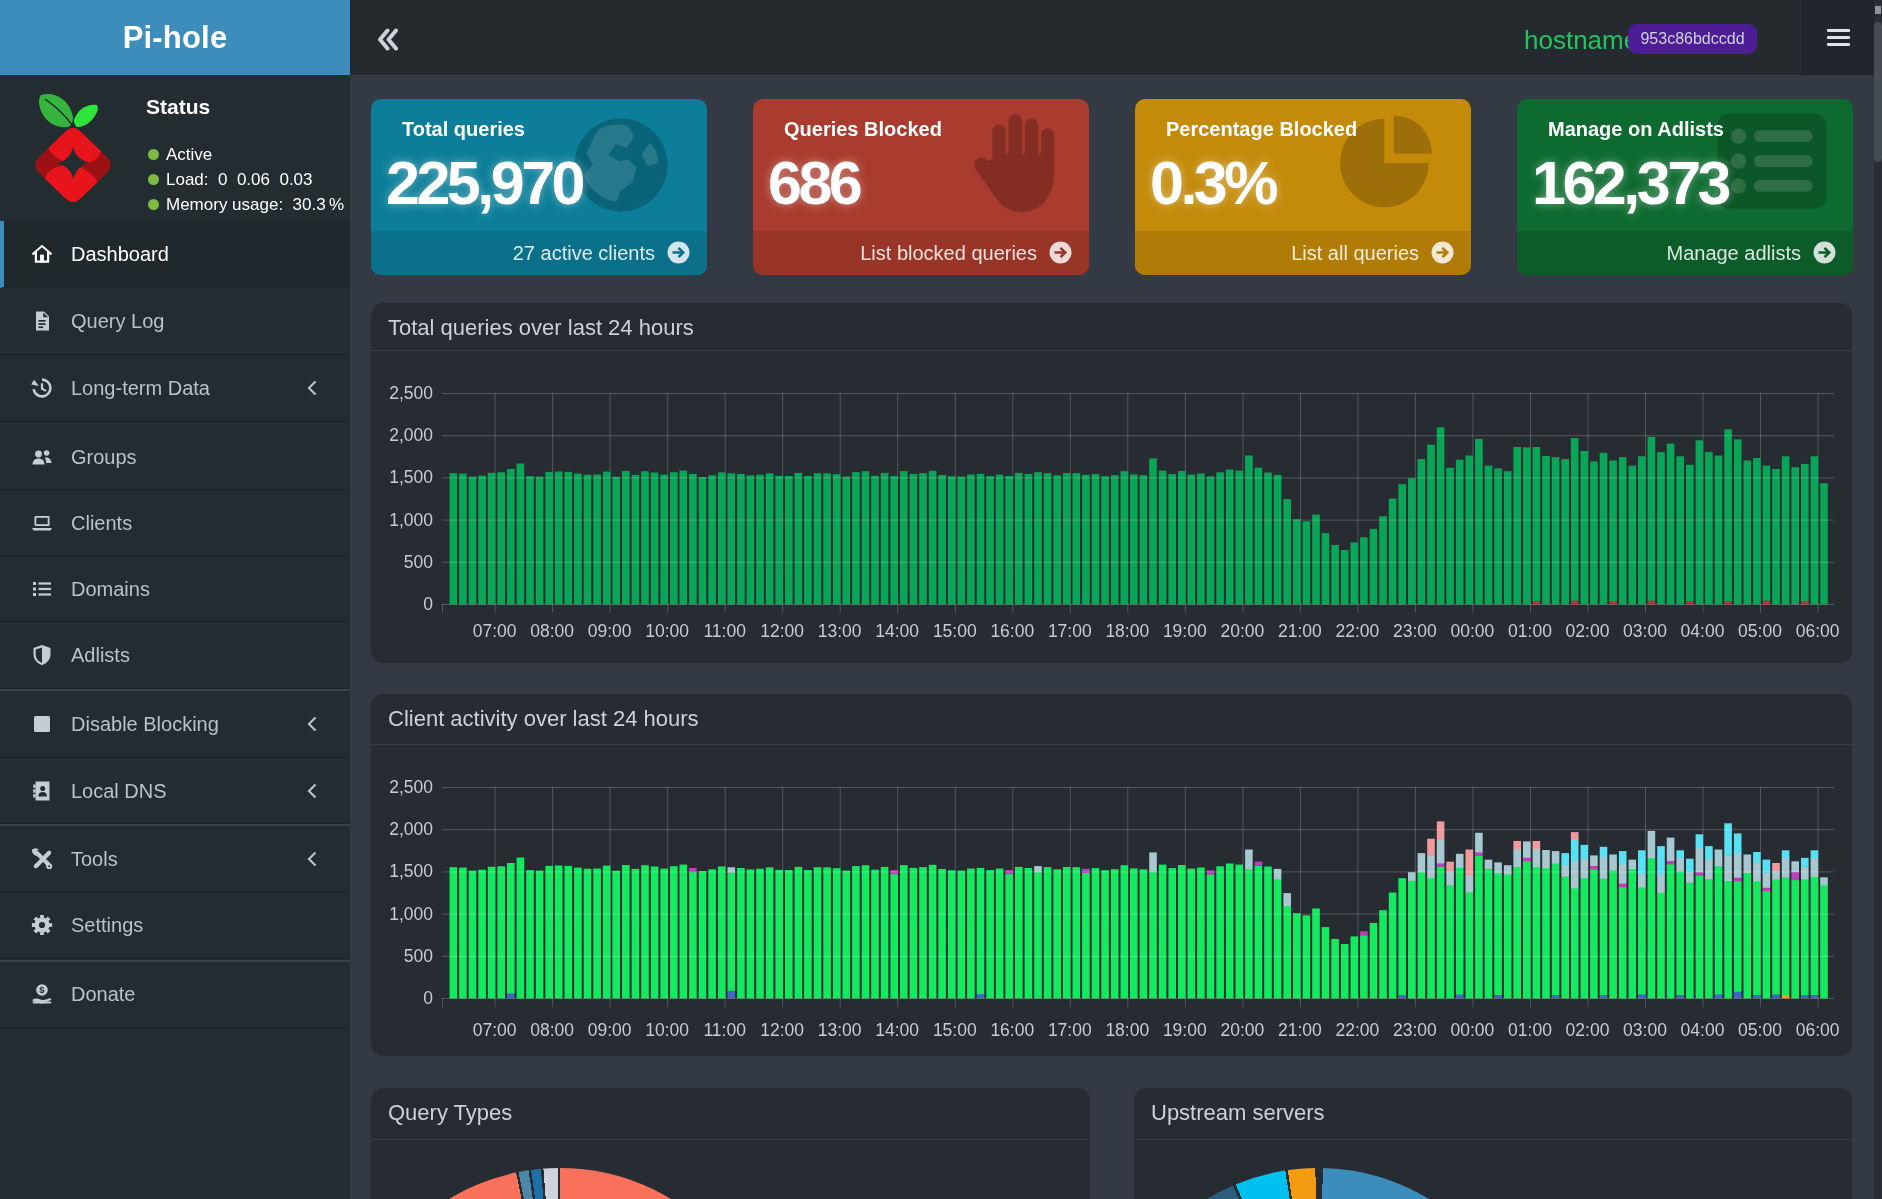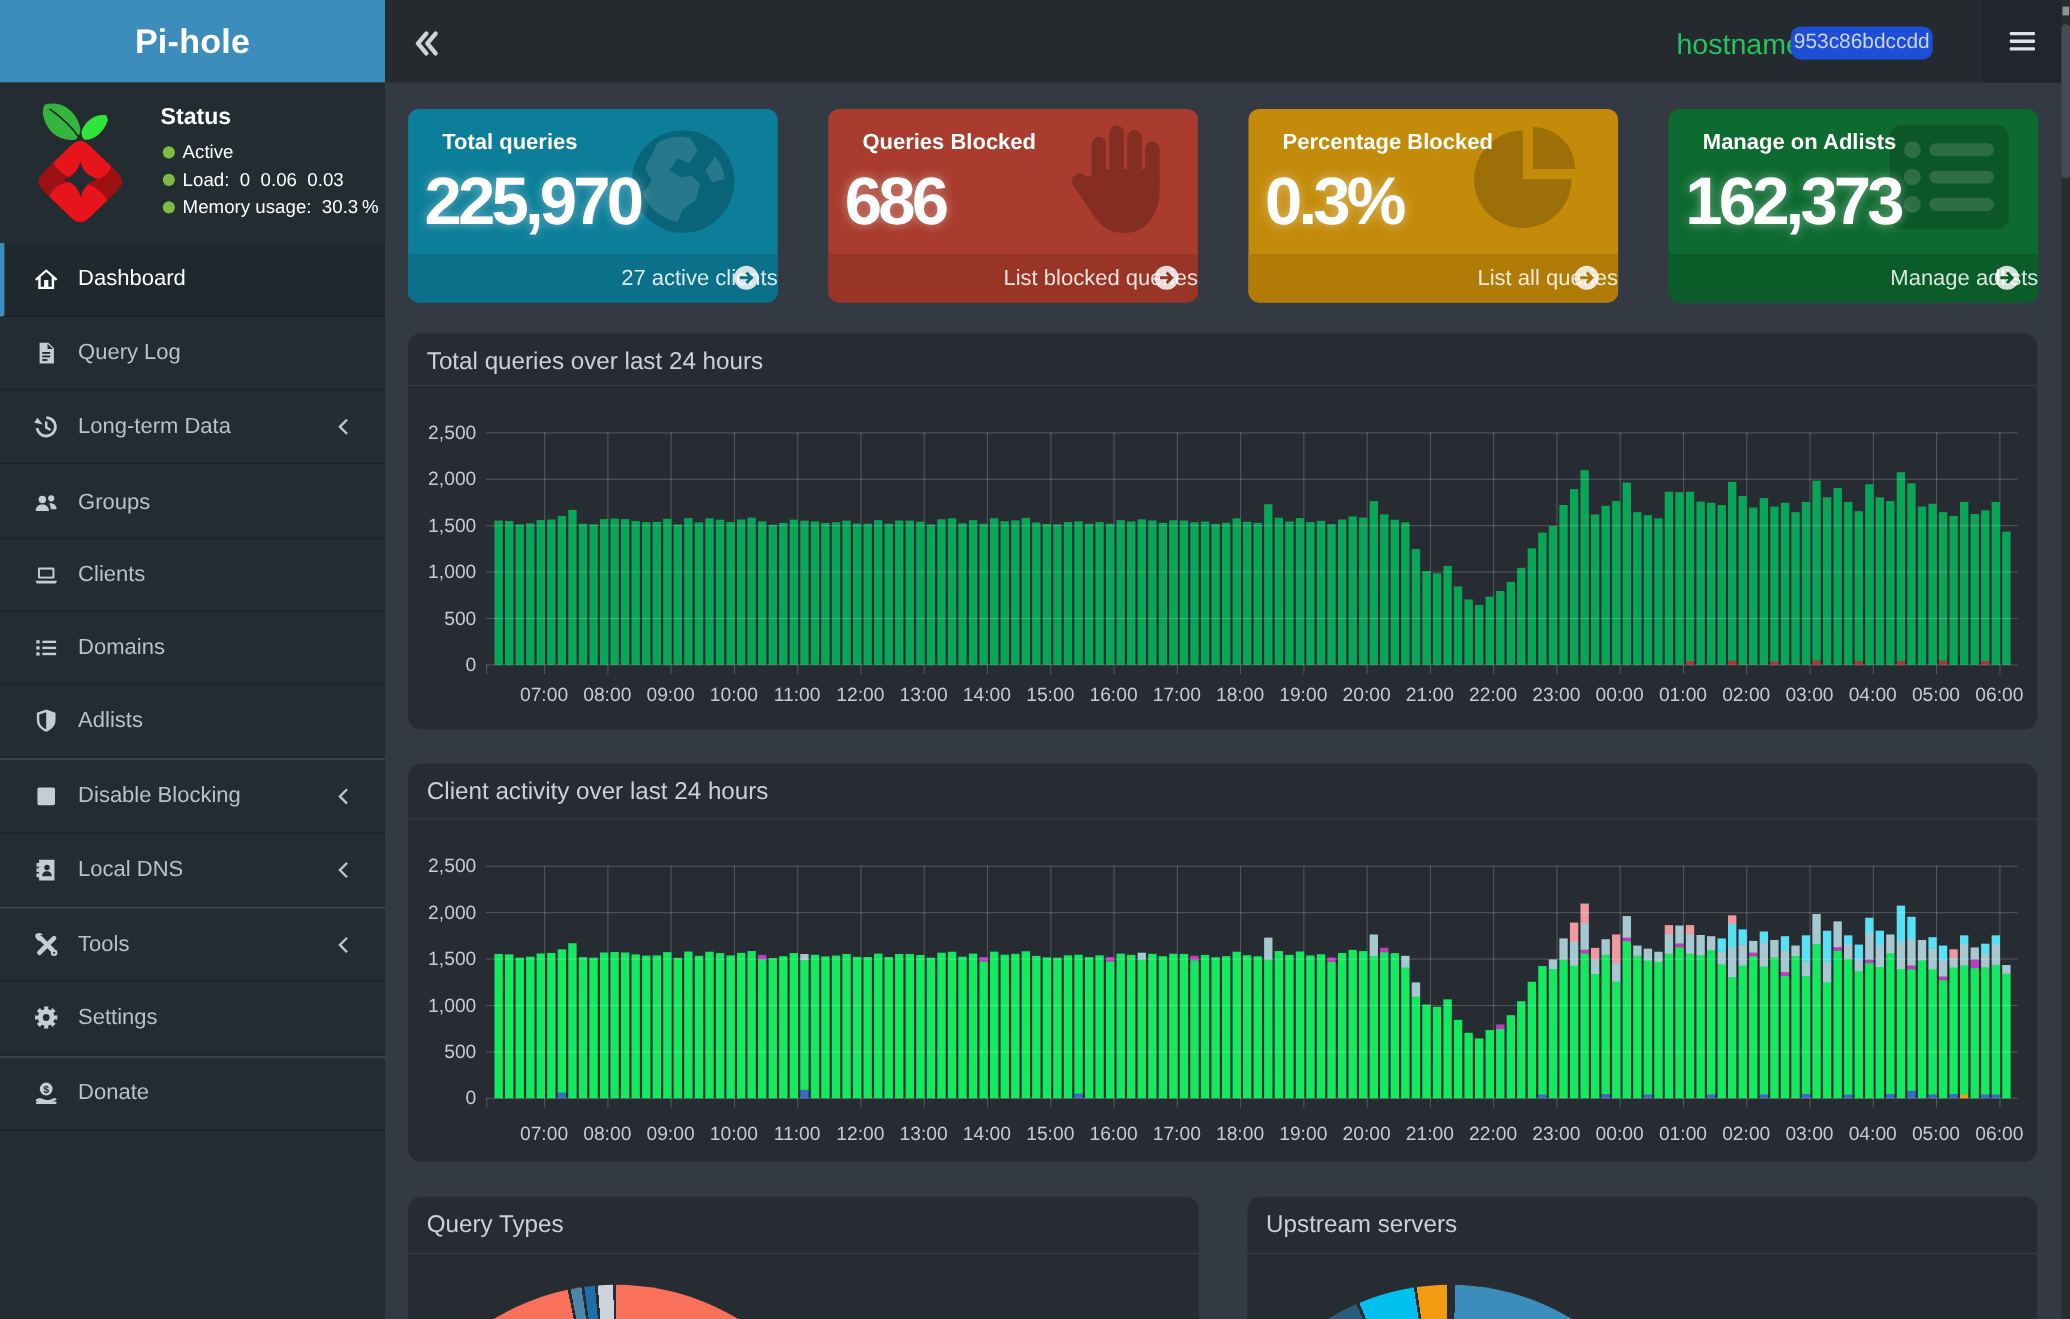--- a/index.html
+++ b/index.html
@@ -3,47 +3,47 @@
 <style>
 * { margin:0; padding:0; box-sizing:border-box; }
 html,body { width:1882px; height:1199px; overflow:hidden;
   background:#343a43; font-family:"Liberation Sans", sans-serif; }
 #header { position:absolute; left:0; top:0; width:1882px; height:75px; background:#252a2f; }
 #logo { position:absolute; left:0; top:0; width:350px; height:75px; background:#3c8dbc;
   color:#fff; text-align:center; line-height:75px; font-size:31px; letter-spacing:0.2px; }
 #logo b { font-weight:700; } #logo span { font-weight:700; }
 #collapse { position:absolute; left:377px; top:28px; }
 #hostlab { position:absolute; left:1524px; top:25px; font-size:26px; color:#22c55e; }
-#hostbadge { position:absolute; left:1628px; top:24px; width:129px; height:30px; background:#1d4ed8;
-  border-radius:9px; color:#ccd3d9; font-size:19px; text-align:center; line-height:30px; }
+#hostbadge { position:absolute; left:1628px; top:24px; width:129px; height:30px; background:#4c1d95;
+  border-radius:9px; color:#ccd3d9; font-size:16px; text-align:center; line-height:30px; }
 #hambox { position:absolute; left:1802px; top:0; width:80px; height:75px; background:#20262b; }
 #ham { position:absolute; left:25px; top:29px; }
 #ham div { width:23px; height:3px; background:#dfe4e8; border-radius:1px; margin-bottom:4px; }
 #sidebar { position:absolute; left:0; top:75px; width:350px; height:1124px; background:#222c31; }
 .rasp { position:absolute; left:28px; top:14px; }
 #status h4 { position:absolute; left:146px; top:20px; color:#fff; font-size:21px; font-weight:700; }
-.strow { position:absolute; left:148px; color:#fff; font-size:17px; }
+.strow { position:absolute; left:148px; color:#fff; font-size:17px;margin-top:16px; }
 .strow .dot { display:inline-block; width:11px; height:11px; border-radius:50%; background:#7dbb42;
   margin-right:7px; }
 #userpanel { position:absolute; top:0; left:0; width:350px; height:146px; }
 .mi { position:absolute; left:0; width:350px; color:#b6c3ca; font-size:20px;
   border-bottom:1px solid #1b2428; }
 .mi span { position:absolute; left:71px; top:50%; transform:translateY(-50%); }
 .mi .mic { position:absolute; left:30px; top:50%; transform:translateY(-50%); }
 .mi .chev { position:absolute; left:305px; top:50%; transform:translateY(-50%); }
 .mi.active { background:#1e282d; color:#fff; border-left:4px solid #3c8dbc; }
 .mi.active span { left:67px; } .mi.active .mic { left:26px; }
 .sep { position:absolute; left:0; width:350px; height:2px; background:#39424a; }
 .card { position:absolute; top:99px; width:336px; height:176px; border-radius:10px; }
 .ct { position:absolute; left:31px; top:19px; font-size:20px; color:#fff; font-weight:700; }
 .cn { position:absolute; left:15px; top:49px; font-size:61px; letter-spacing:-3.5px; color:#fff; font-weight:700;
   text-shadow:0 0 10px rgba(255,255,255,0.42); }
 .cf { position:absolute; left:0; top:132px; width:336px; height:44px;
   border-radius:0 0 10px 10px; color:rgba(255,255,255,0.85); font-size:20px;
-  text-align:right; line-height:44px; }
+  text-align:right; line-height:44px; padding-right:52px; }
 .cf .arr { position:absolute; right:17px; top:10px; }
 .cic { position:absolute; }
 .panel { position:absolute; background:#262c31; border-radius:12px; }
 .ph { position:absolute; left:17px; top:0; height:47px; line-height:50px; font-size:22px; color:#ccd1d5;text-align:right; }
 .phline { position:absolute; left:0; width:100%; height:1px; background:#373e44; }
 .chartsvg { position:absolute; }
 .tick { font-size:17.5px; fill:#c7ccd1; font-family:"Liberation Sans", sans-serif; }
 .pie { position:absolute; top:1168px; width:428px; height:428px; border-radius:50%; }
 #scroll { position:absolute; left:1874px; top:0; width:8px; height:1199px; background:#272d33; }
 #thumb { position:absolute; left:1874px; top:22px; width:8px; height:140px; background:#454c54; border-radius:4px; }

